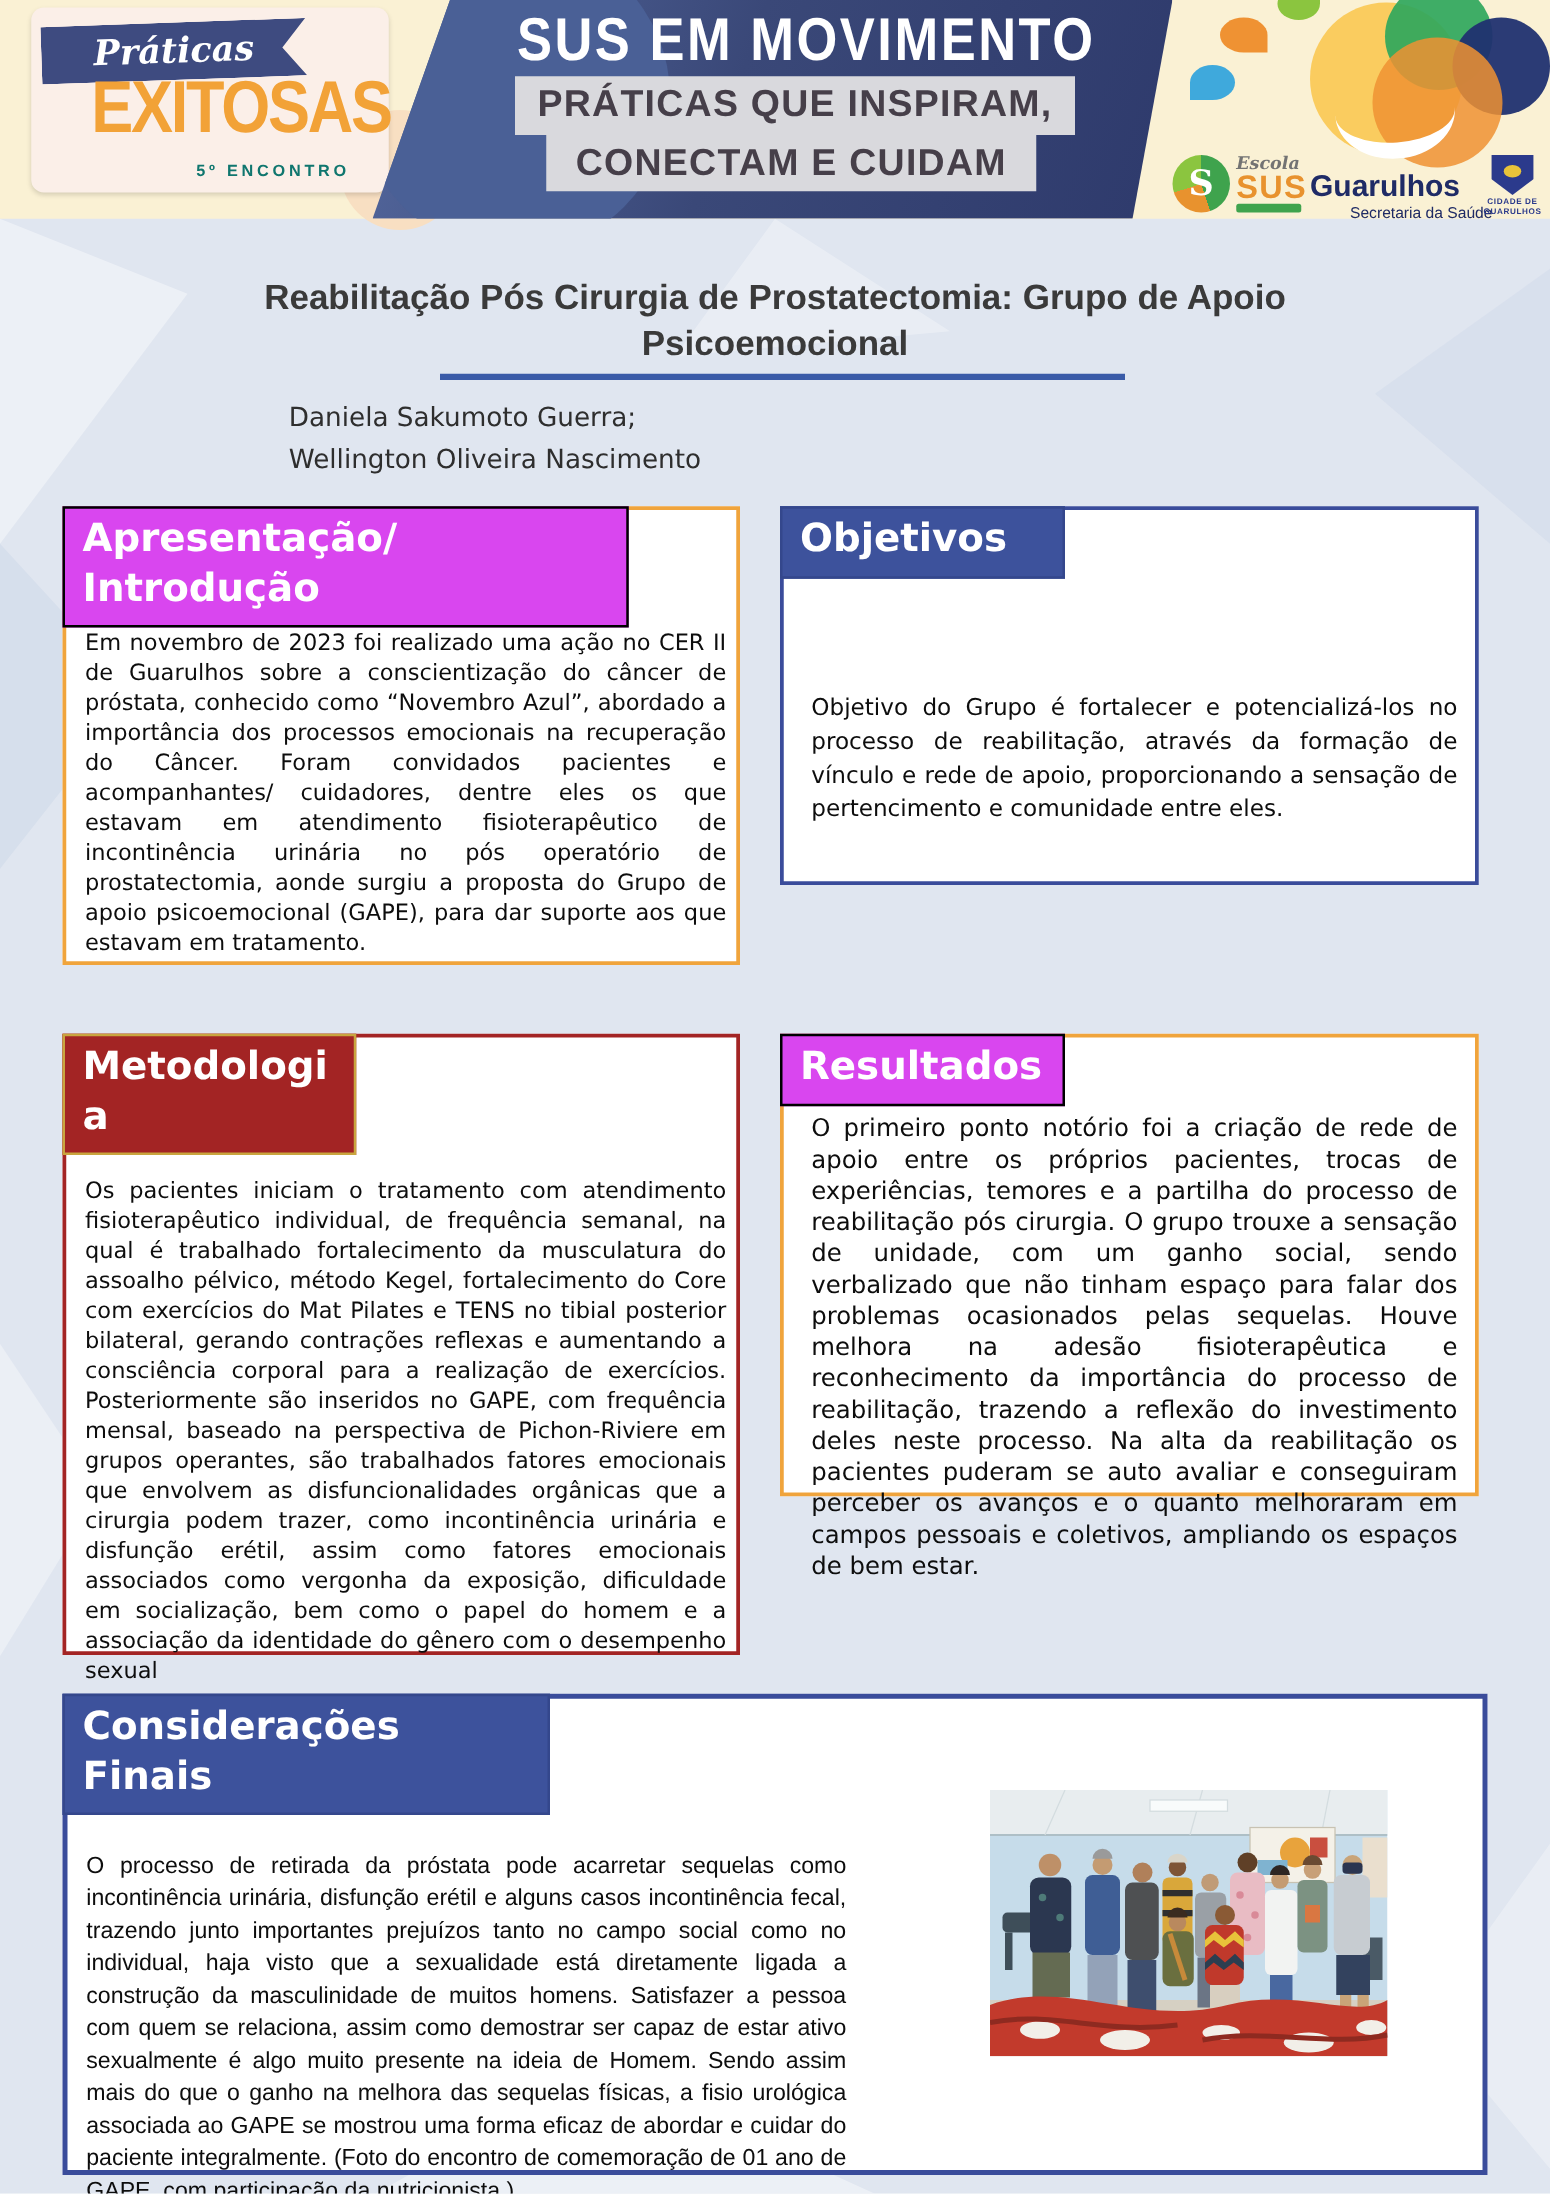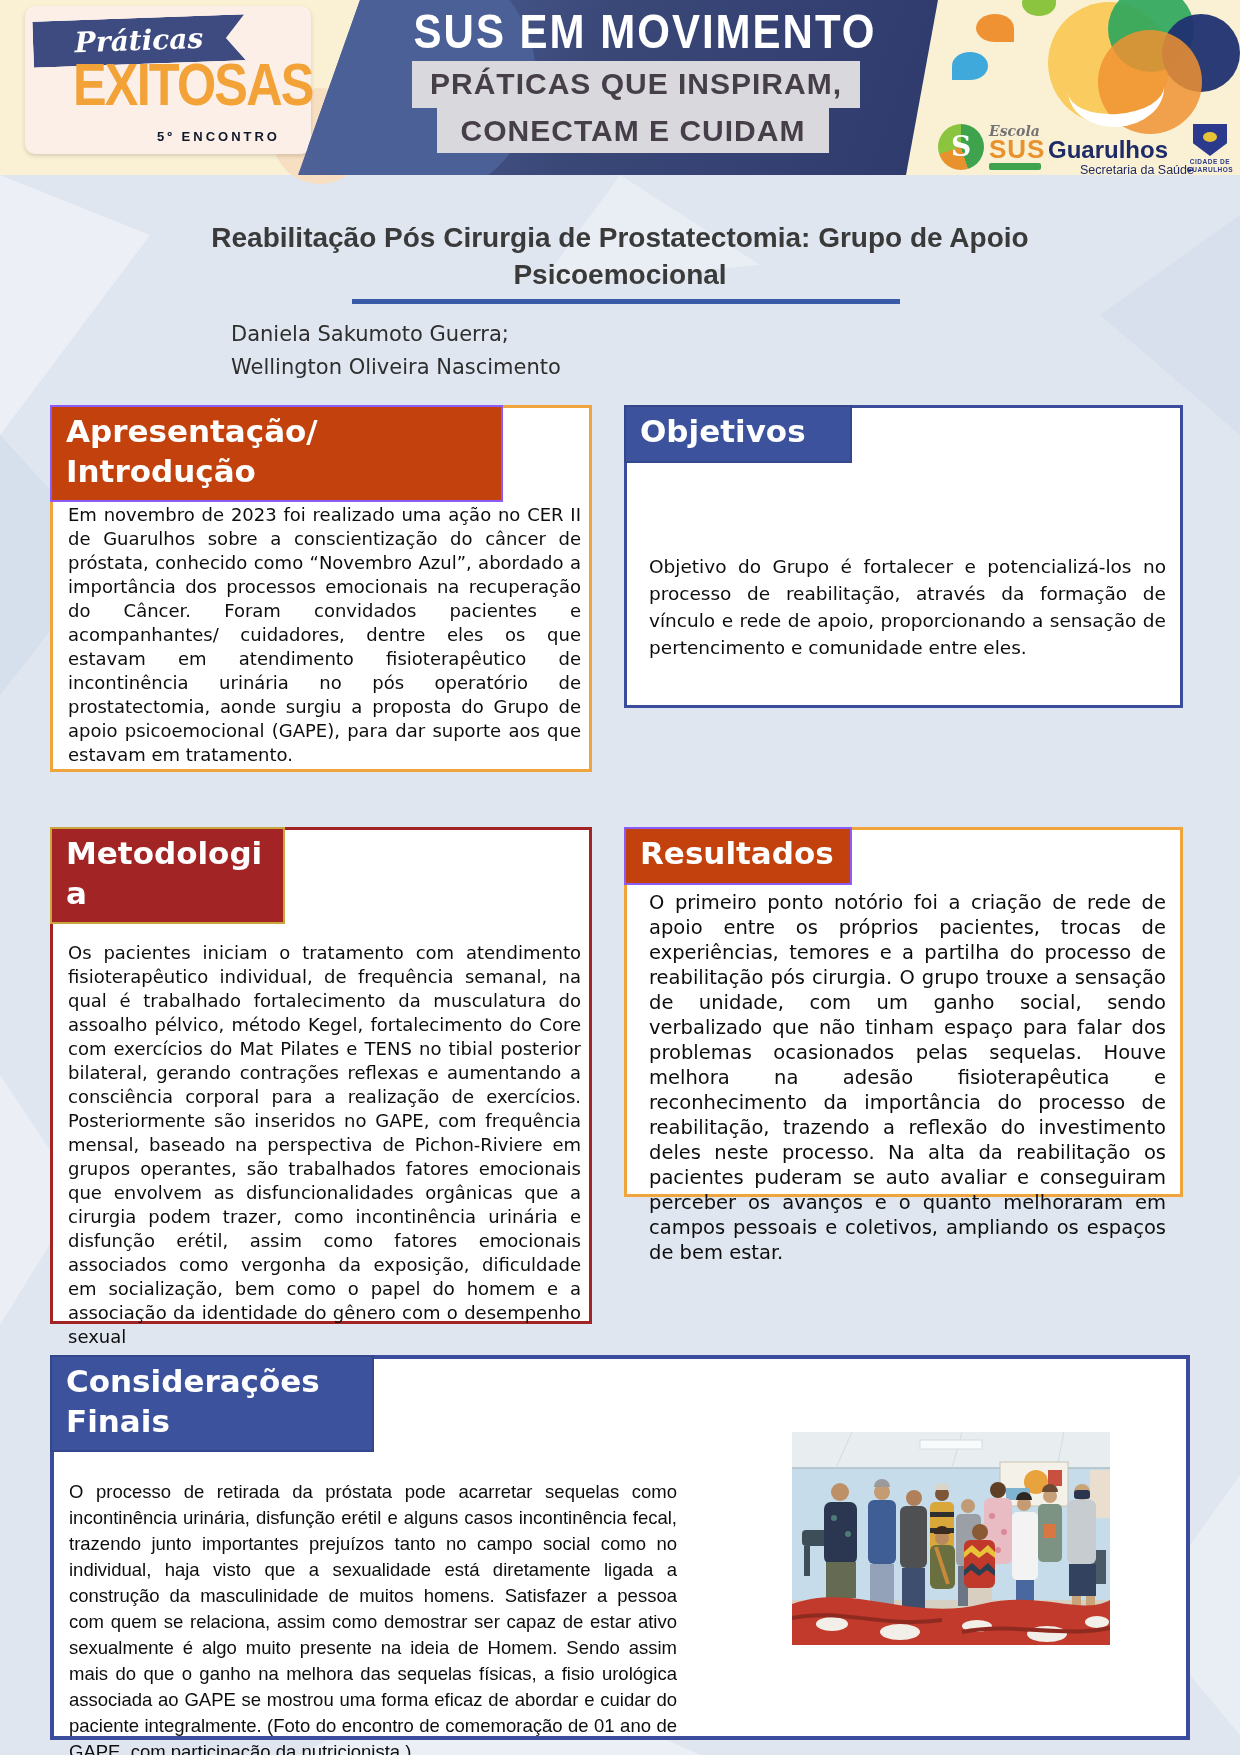--- a/index.html
+++ b/index.html
@@ -9,21 +9,21 @@
   .topbar{position:absolute;left:0;top:0;width:1240px;height:175px;background:#FAF1D4;}
   .badge-card{position:absolute;left:25px;top:6px;width:286px;height:148px;background:#FBEFE8;
               border-radius:10px;box-shadow:0 2px 4px rgba(0,0,0,.15);}
   .badge-ribbon{position:absolute;left:8px;top:12px;width:212px;height:46px;background:#3E4B80;
                 clip-path:polygon(0 0,100% 0,91% 50%,100% 100%,0 100%);
                 transform:rotate(-2deg);color:#fff;text-align:center;
                 font:italic bold 28px/46px "DejaVu Serif",serif;}
   .badge-main{position:absolute;left:48px;top:50px;color:#F2A237;
               font:bold 56px/1 "Liberation Sans",sans-serif;letter-spacing:-2px;
               transform:scale(.9,1.05);transform-origin:left top;}
-  .badge-edition{position:absolute;left:132px;top:124px;color:#0f172a;
+  .badge-edition{position:absolute;left:132px;top:124px;color:#0f766e;
                  font:bold 13px/1 "Liberation Sans",sans-serif;letter-spacing:3px;}
   .peach-deco{position:absolute;left:272px;top:88px;width:96px;height:96px;border-radius:50%;
               background:#F8DFC2;}
   .blue-banner{position:absolute;left:298px;top:0;width:640px;height:175px;
                background:linear-gradient(110deg,#54689E 0%,#3A4878 45%,#2E3A6C 100%);
                clip-path:polygon(62px 0,100% 0,calc(100% - 32px) 100%,0 100%);}
   .banner-circle{position:absolute;left:-12px;top:-48px;width:250px;height:250px;border-radius:50%;
                  background:#4A6096;}
   .sus-line{position:absolute;left:112px;top:8px;width:470px;color:#fff;text-align:center;
             font:bold 42px/1 "Liberation Sans",sans-serif;letter-spacing:2px;
@@ -61,28 +61,28 @@
            font:21px/1.55 "DejaVu Sans",sans-serif;}
   
   .box{position:absolute;background:#fff;box-sizing:border-box;}
   .box-apresentacao{left:50px;top:405px;width:542px;height:367px;border:3px solid #F0A43C;}
   .box-objetivos  {left:624px;top:405px;width:559px;height:303px;border:3px solid #3A4C9B;}
   .box-metodologia{left:50px;top:827px;width:542px;height:497px;border:3px solid #A32424;}
   .box-resultados {left:624px;top:827px;width:559px;height:370px;border:3px solid #F0A43C;}
   .box-consideracoes{left:50px;top:1355px;width:1140px;height:385px;border:4px solid #3A4C9B;}
   .tab{position:absolute;left:-3px;top:-3px;color:#fff;box-sizing:border-box;
        font:bold 31px/1.28 "DejaVu Sans",sans-serif;padding:5px 12px 9px 14px;}
-  .tab.orange{background:#c2410c;border:2px solid #8b5cf6;}
+  .tab.orange{background:#d946ef;border:2px solid #000000;}
   .tab.blue{background:#3D529C;border:2px solid #34478C;}
   .tab.red{background:#A32424;border:2px solid #C9A53E;}
   .tab-ap{width:453px;}
   .tab-ob{width:228px;}
   .tab-me{width:235px;}
   .tab-re{width:228px;}
-  .tab-co{width:324px;left:-4px;top:-4px;}
+  .tab-co{width:390px;left:-4px;top:-4px;}
   .body-text{position:absolute;text-align:justify;color:#0D0D0D;}
   .body-ap{left:15px;right:8px;top:95px;font:18px/24px "DejaVu Sans",sans-serif;}
   .body-ob{left:22px;right:14px;top:145px;font:18.5px/27px "DejaVu Sans",sans-serif;}
   .body-me{left:15px;right:8px;top:85px;font:18px/24px "DejaVu Sans",sans-serif;margin-top:26px;}
   .body-re{left:22px;right:14px;top:60px;font:19.5px/25px "DejaVu Sans",sans-serif;}
   .body-co{left:15px;top:120px;width:608px;font:18.5px/26px "Liberation Sans",sans-serif;}
   .photo{position:absolute;left:792px;top:1432px;width:318px;height:213px;}
   .bg-poly{position:absolute;left:0;top:175px;pointer-events:none;}
 </style>
 </head>

